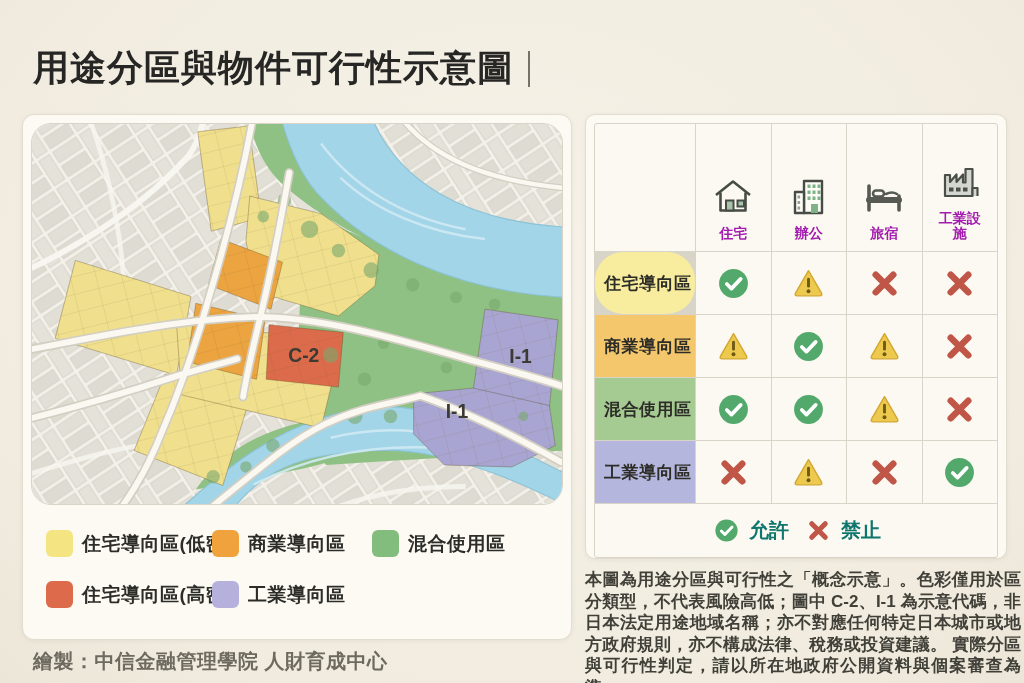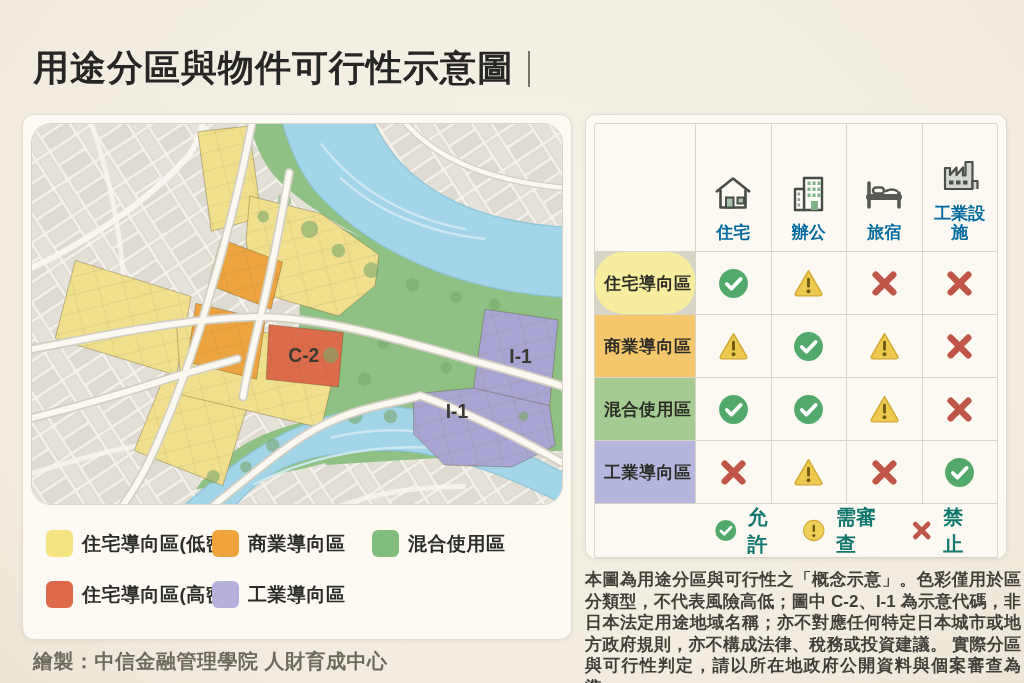--- a/index.html
+++ b/index.html
@@ -34,21 +34,21 @@
   .ml-item{display:flex;align-items:center;gap:9px;}
   .ml-swatch{width:27px;height:27px;border-radius:6px;flex:0 0 auto;}
   .ml-label{font-size:19px;font-weight:700;color:#2c2c29;letter-spacing:.5px;white-space:nowrap;}
 
   
   .matrix{display:grid;grid-template-columns:100px repeat(4,1fr);gap:1px;
     background:#d8d4c7;border:1px solid #d8d4c7;margin:8px;border-radius:3px;overflow:hidden;}
   .m-cell{background:#fbf9f1;}
   .m-head{height:118px;display:flex;flex-direction:column;align-items:center;justify-content:flex-end;padding-bottom:9px;}
   .m-head .icon{width:48px;height:48px;margin-bottom:4px;}
-  .m-head .clabel{font-size:17px;font-weight:700;line-height:1.12;text-align:center;max-width:52px;color:#0369a1;}
+  .m-head .clabel{font-size:14px;font-weight:700;line-height:1.12;text-align:center;max-width:52px;color:#a21caf;}
   .m-label{height:62px;display:flex;align-items:center;padding-left:9px;font-size:17px;font-weight:700;color:#2d2d27;letter-spacing:.5px;}
   .m-sym{height:62px;display:flex;align-items:center;justify-content:center;}
   .m-sym svg{width:35px;height:35px;}
   #matrix-rows{display:contents;}
   .m-legend-row{grid-column:1 / -1;height:53px;display:flex;align-items:center;justify-content:flex-start;
     padding-left:118px;background:#fbf9f1;}
   .mx-leg{display:flex;align-items:center;gap:9px;margin-right:16px;}
   .mx-leg svg{width:27px;height:27px;}
   .mx-leg .lg-t{font-size:20px;font-weight:700;color:#0f766e;}
 
@@ -347,28 +347,20 @@
       <div class="m-legend-row" id="matrix-legend-items">
           <span class="mx-leg">
             <svg viewBox="0 0 34 34">
               <circle cx="17" cy="17" r="14" fill="#53a96b"></circle>
               <path d="M10.5 17.5 L15 22 L24 12.5" stroke="#fff" stroke-width="3.6" fill="none" stroke-linecap="round" stroke-linejoin="round"></path>
             </svg>
             <span class="lg-t">允許</span>
           </span>
           <span class="mx-leg">
             <svg viewBox="0 0 34 34">
-              <circle cx="17" cy="17" r="13.5" fill="#f0cf57" stroke="#d3a733" stroke-width="1.4"></circle>
-              <rect x="15.4" y="9" width="3.2" height="10" rx="1.6" fill="#6f5a14"></rect>
-              <circle cx="17" cy="23.8" r="2.1" fill="#6f5a14"></circle>
-            </svg>
-            <span class="lg-t">需審查</span>
-          </span>
-          <span class="mx-leg">
-            <svg viewBox="0 0 34 34">
               <path d="M8.5 8.5 L25.5 25.5 M25.5 8.5 L8.5 25.5" stroke="#c05647" stroke-width="6.4" stroke-linecap="round" fill="none"></path>
             </svg>
             <span class="lg-t">禁止</span>
           </span>
         </div>
     </div>
   </div>
 
   <div id="disclaimer">本圖為用途分區與可行性之「概念示意」。色彩僅用於區分類型，不代表風險高低；圖中 C-2、I-1 為示意代碼，非日本法定用途地域名稱；亦不對應任何特定日本城市或地方政府規則，亦不構成法律、稅務或投資建議。 實際分區與可行性判定，請以所在地政府公開資料與個案審查為準。</div>
 

